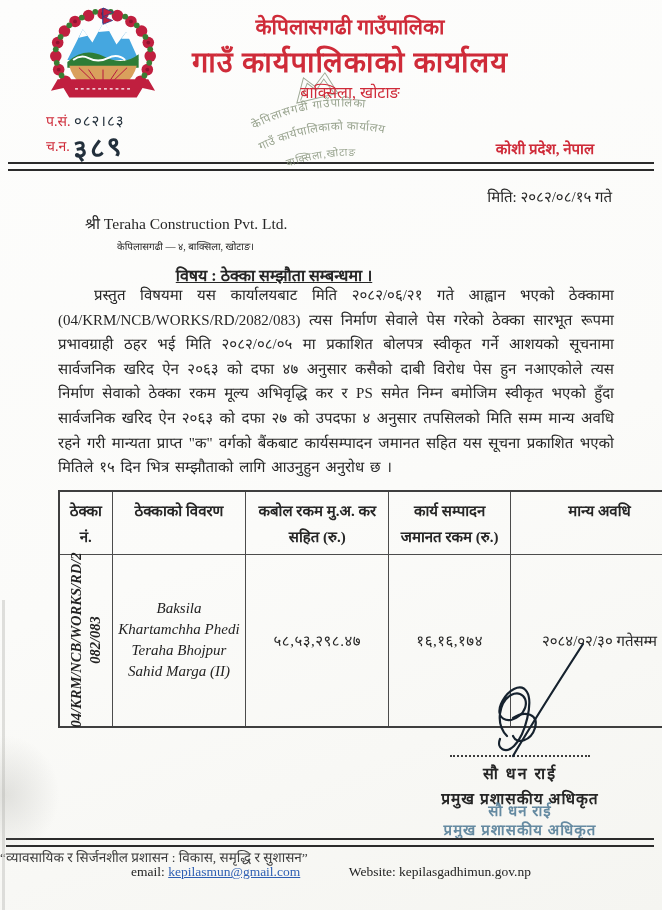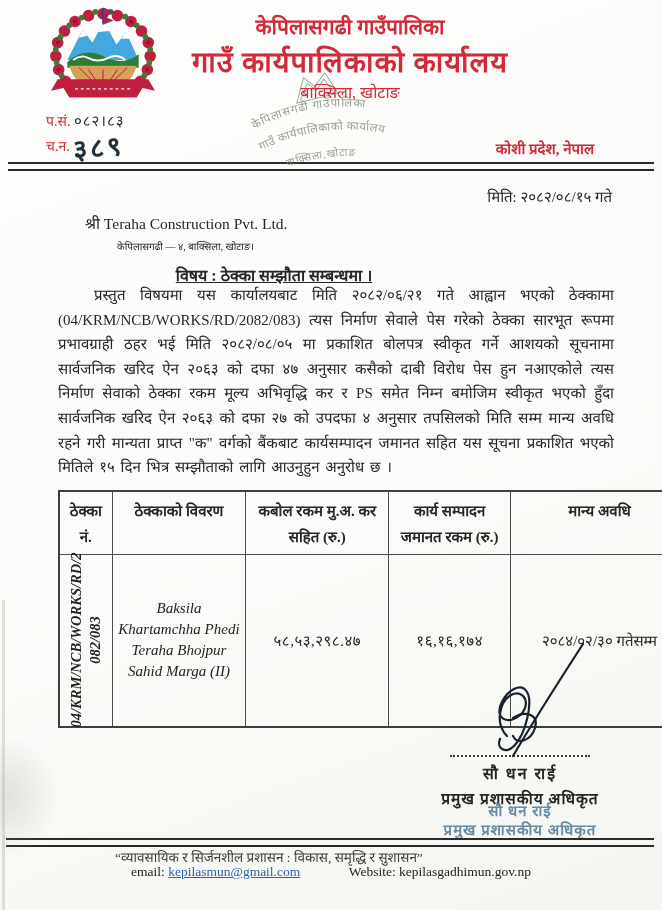--- a/index.html
+++ b/index.html
@@ -80,21 +80,21 @@
 
   
   .signature-svg{position:absolute;left:455px;top:640px;width:140px;height:128px;z-index:4;}
   .dotted-line{position:absolute;left:450px;top:755px;width:140px;border-bottom:2px dotted #3c3c3c;z-index:3;}
   .sign-name{position:absolute;left:420px;top:762px;width:200px;text-align:center;font-size:16px;font-weight:bold;letter-spacing:2px;}
   .sign-title{position:absolute;left:400px;top:787px;width:240px;text-align:center;font-size:15.5px;font-weight:bold;letter-spacing:1px;}
   .stamp-name{position:absolute;left:420px;top:800px;width:200px;text-align:center;font-size:15px;color:#567f99;font-weight:bold;letter-spacing:1px;opacity:.9;}
   .stamp-title{position:absolute;left:400px;top:819px;width:240px;text-align:center;font-size:15px;color:#567f99;font-weight:bold;letter-spacing:1px;opacity:.9;}
 
   
-  .slogan{position:absolute;left:0;top:848px;width:538px;text-align:center;font-size:13.5px;color:#3c3c3c;}
+  .slogan{position:absolute;left:0;top:848px;width:538px;text-align:left;font-size:13.5px;color:#3c3c3c;}
   .contact{position:absolute;left:0;top:822px;width:662px;text-align:center;font-size:13.5px;color:#222;margin-top:42px;}
   .contact .gap{display:inline-block;width:42px;}
   .email-link{color:#2e5fb3;text-decoration:underline;cursor:pointer;}
 </style>
 </head>
 <body>
 
 <div class="page">
 
   <svg class="emblem" viewBox="0 0 130 110" aria-hidden="true">

